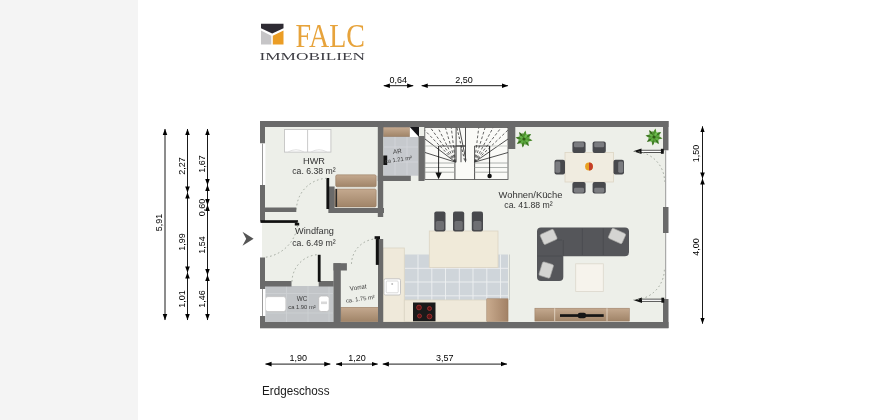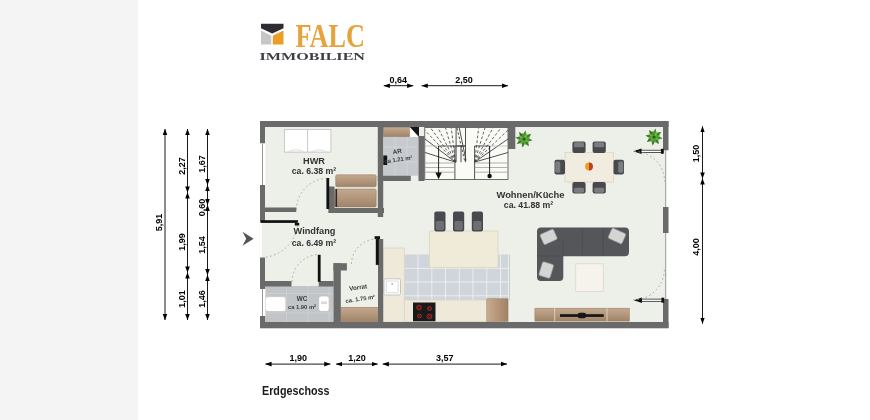--- a/index.html
+++ b/index.html
@@ -1,17 +1,17 @@
 <!DOCTYPE html>
 <html><head>
 <meta charset="utf-8">
 <style>
   html,body{margin:0;padding:0;background:#ffffff;}
   #page{position:relative;width:720px;height:420px;background:#ffffff;overflow:hidden;
-        font-family:"Liberation Sans", sans-serif;font-weight:bold;}
+        font-family:"Liberation Sans", sans-serif;}
   svg{position:absolute;left:0;top:0;}
 </style>
 </head>
 <body>
 <div id="page">
 <svg width="870" height="420" viewBox="0 0 870 420">
 <defs>
   <marker id="ar" viewBox="0 0 10 10" refX="9" refY="5" markerWidth="7.5" markerHeight="7.5" orient="auto-start-reverse">
     <path d="M0,1.6 L9.5,5 L0,8.4 Z" fill="#000"></path>
   </marker>

